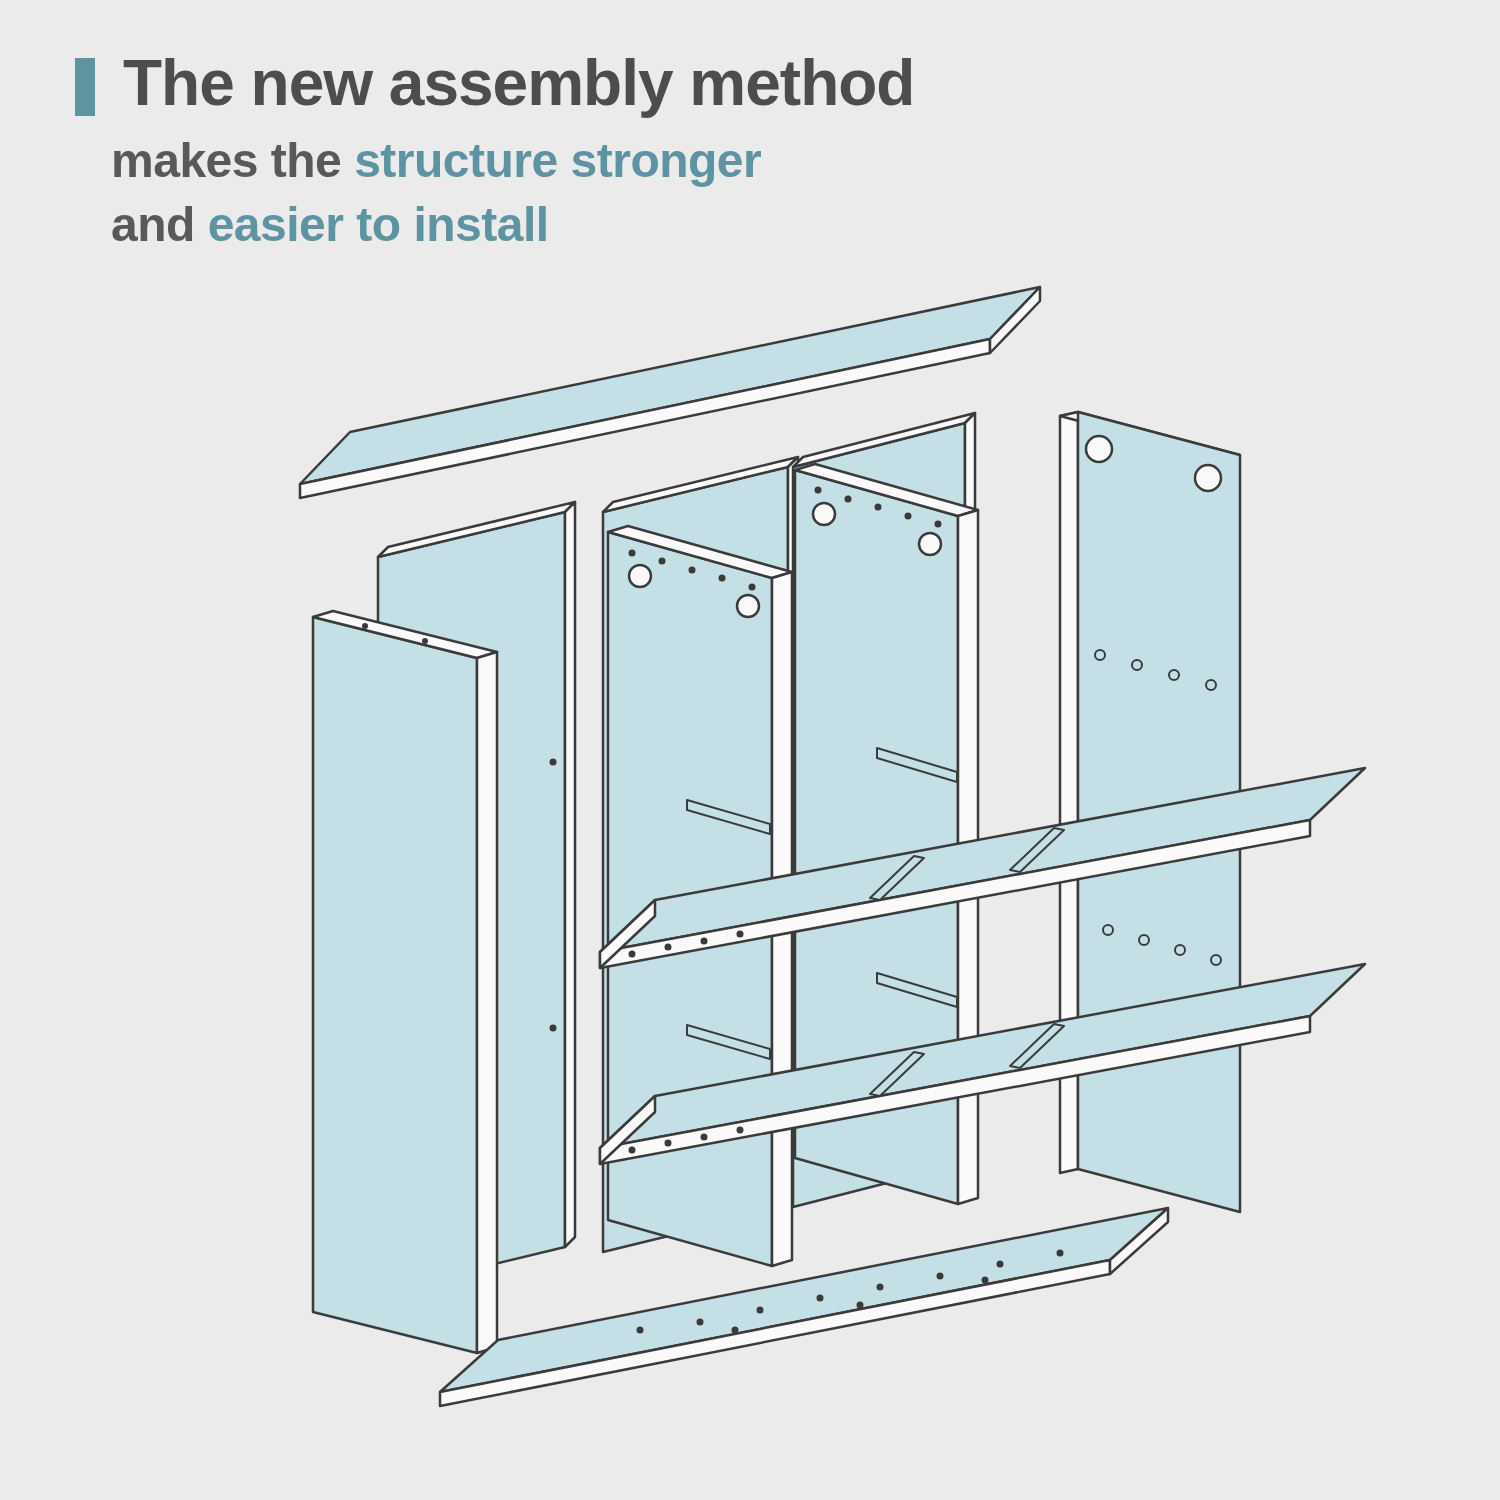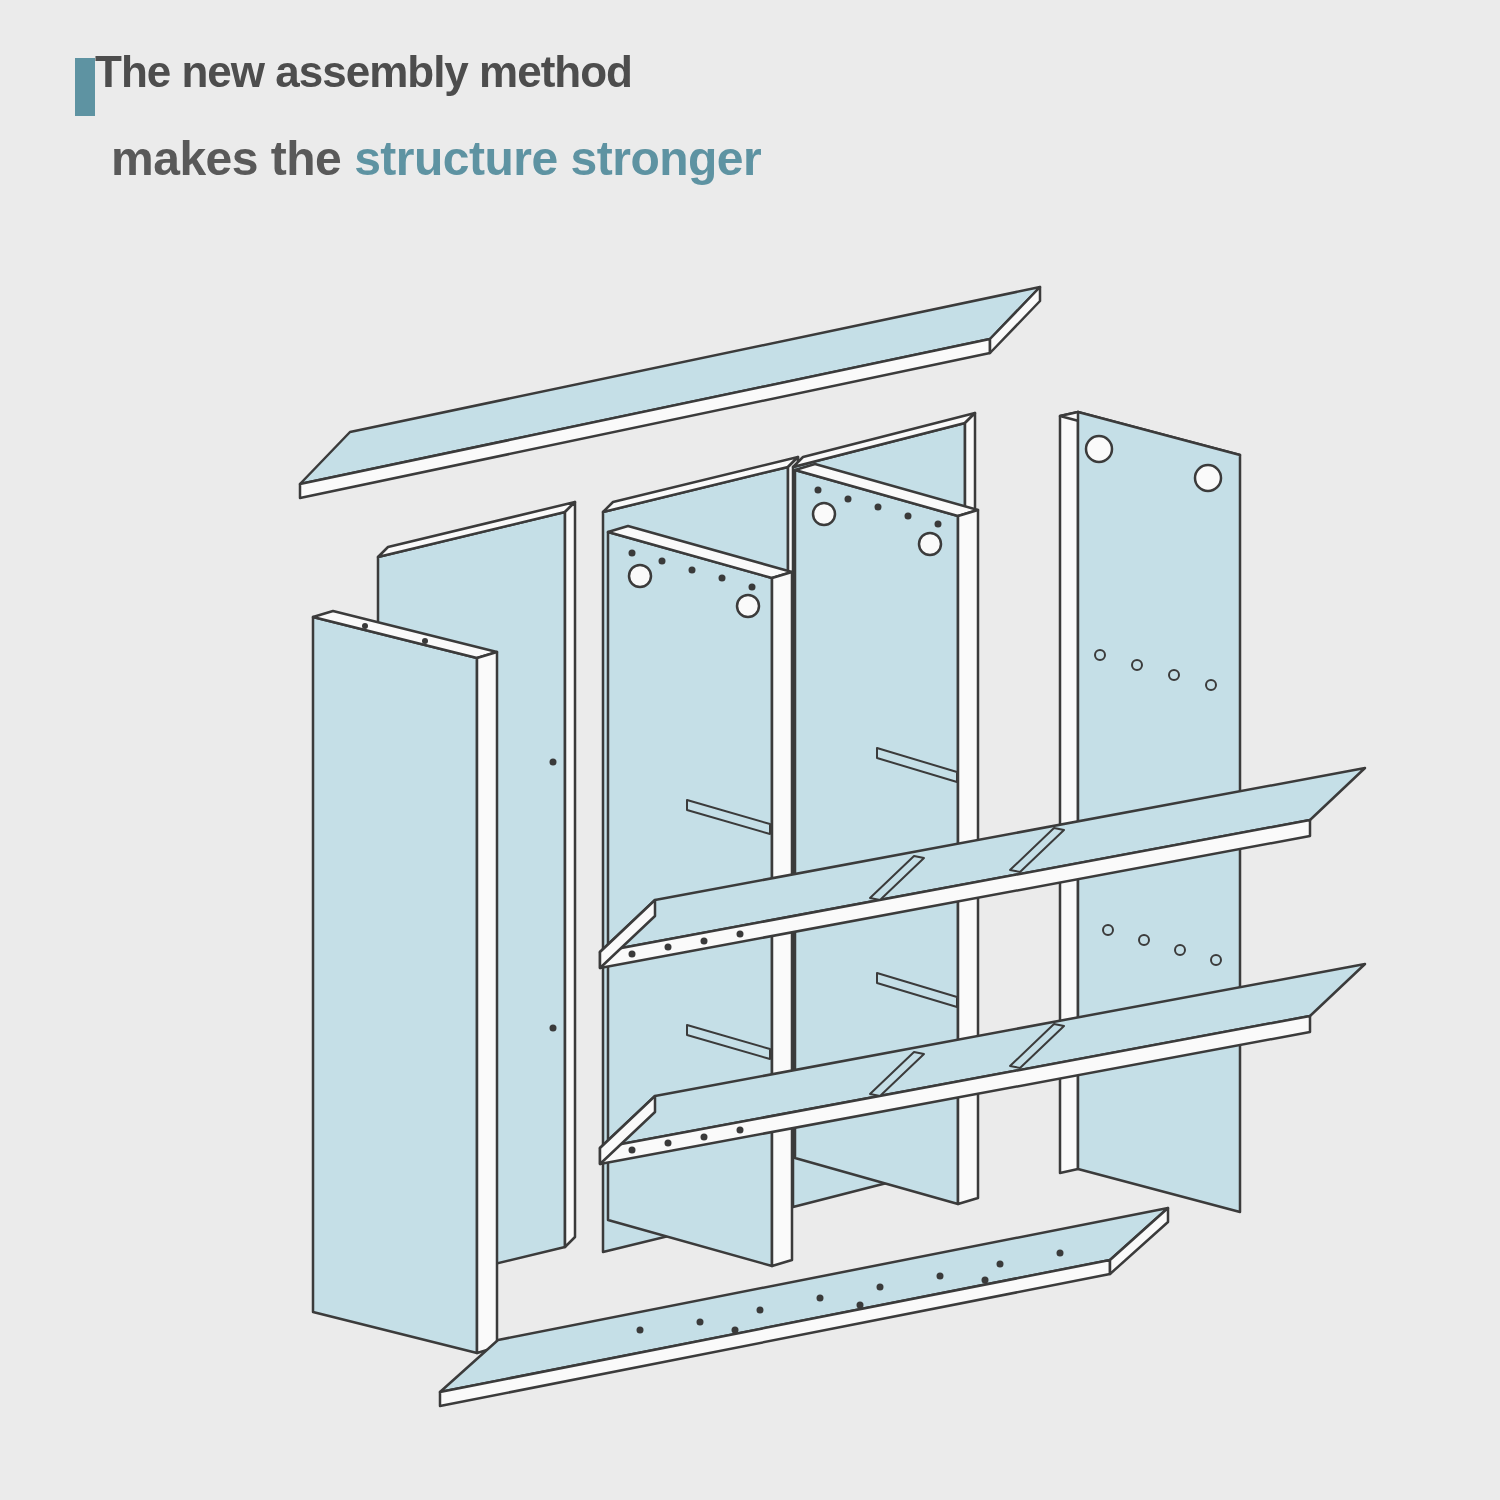--- a/index.html
+++ b/index.html
@@ -21,22 +21,22 @@
   }
   .header{
     position:absolute;left:75px;top:48px;z-index:2;
   }
   .title-row{display:flex;align-items:flex-start;}
   .accent-bar{
     width:20px;height:58px;background:var(--accent-teal);
     margin-top:10px;flex:none;
   }
   .title{
-    margin-left:0;
-    font-size:44px;font-weight:bold;color:var(--title-gray);
+    margin-left:28px;
+    font-size:64px;font-weight:bold;color:var(--title-gray);
     letter-spacing:-1px;line-height:1.1;white-space:nowrap;
   }
   .subtitle{
     margin-left:36px;margin-top:12px;
     font-size:48px;font-weight:bold;color:var(--body-gray);
     letter-spacing:-0.5px;line-height:1.28;white-space:nowrap;
   }
   .subtitle .hl{color:var(--accent-teal);}
   svg.diagram{position:absolute;left:0;top:0;}
   .face{fill:var(--panel-fill);stroke:var(--panel-stroke);stroke-width:2.5;stroke-linejoin:round;}
@@ -50,20 +50,21 @@
 <body>
 
 <div class="page">
 
   <div class="header">
     <div class="title-row">
       <div class="accent-bar"></div>
       <div class="title">The new assembly method</div>
     </div>
     <div class="subtitle"><span>makes the </span><span class="hl">structure stronger</span></div>
+    <div class="subtitle" style="margin-top:2px;"><span>and </span><span class="hl">easier to install</span></div>
   </div>
 
   <svg class="diagram" width="1500" height="1500" viewBox="0 0 1500 1500">
 
     <g>
       <polygon class="face" points="350,432 1040,287 990,339 300,484"></polygon>
       <polygon class="edge" points="300,484 990,339 990,353 300,498"></polygon>
       <polygon class="edge" points="990,339 1040,287 1040,301 990,353"></polygon>
     </g>
 

